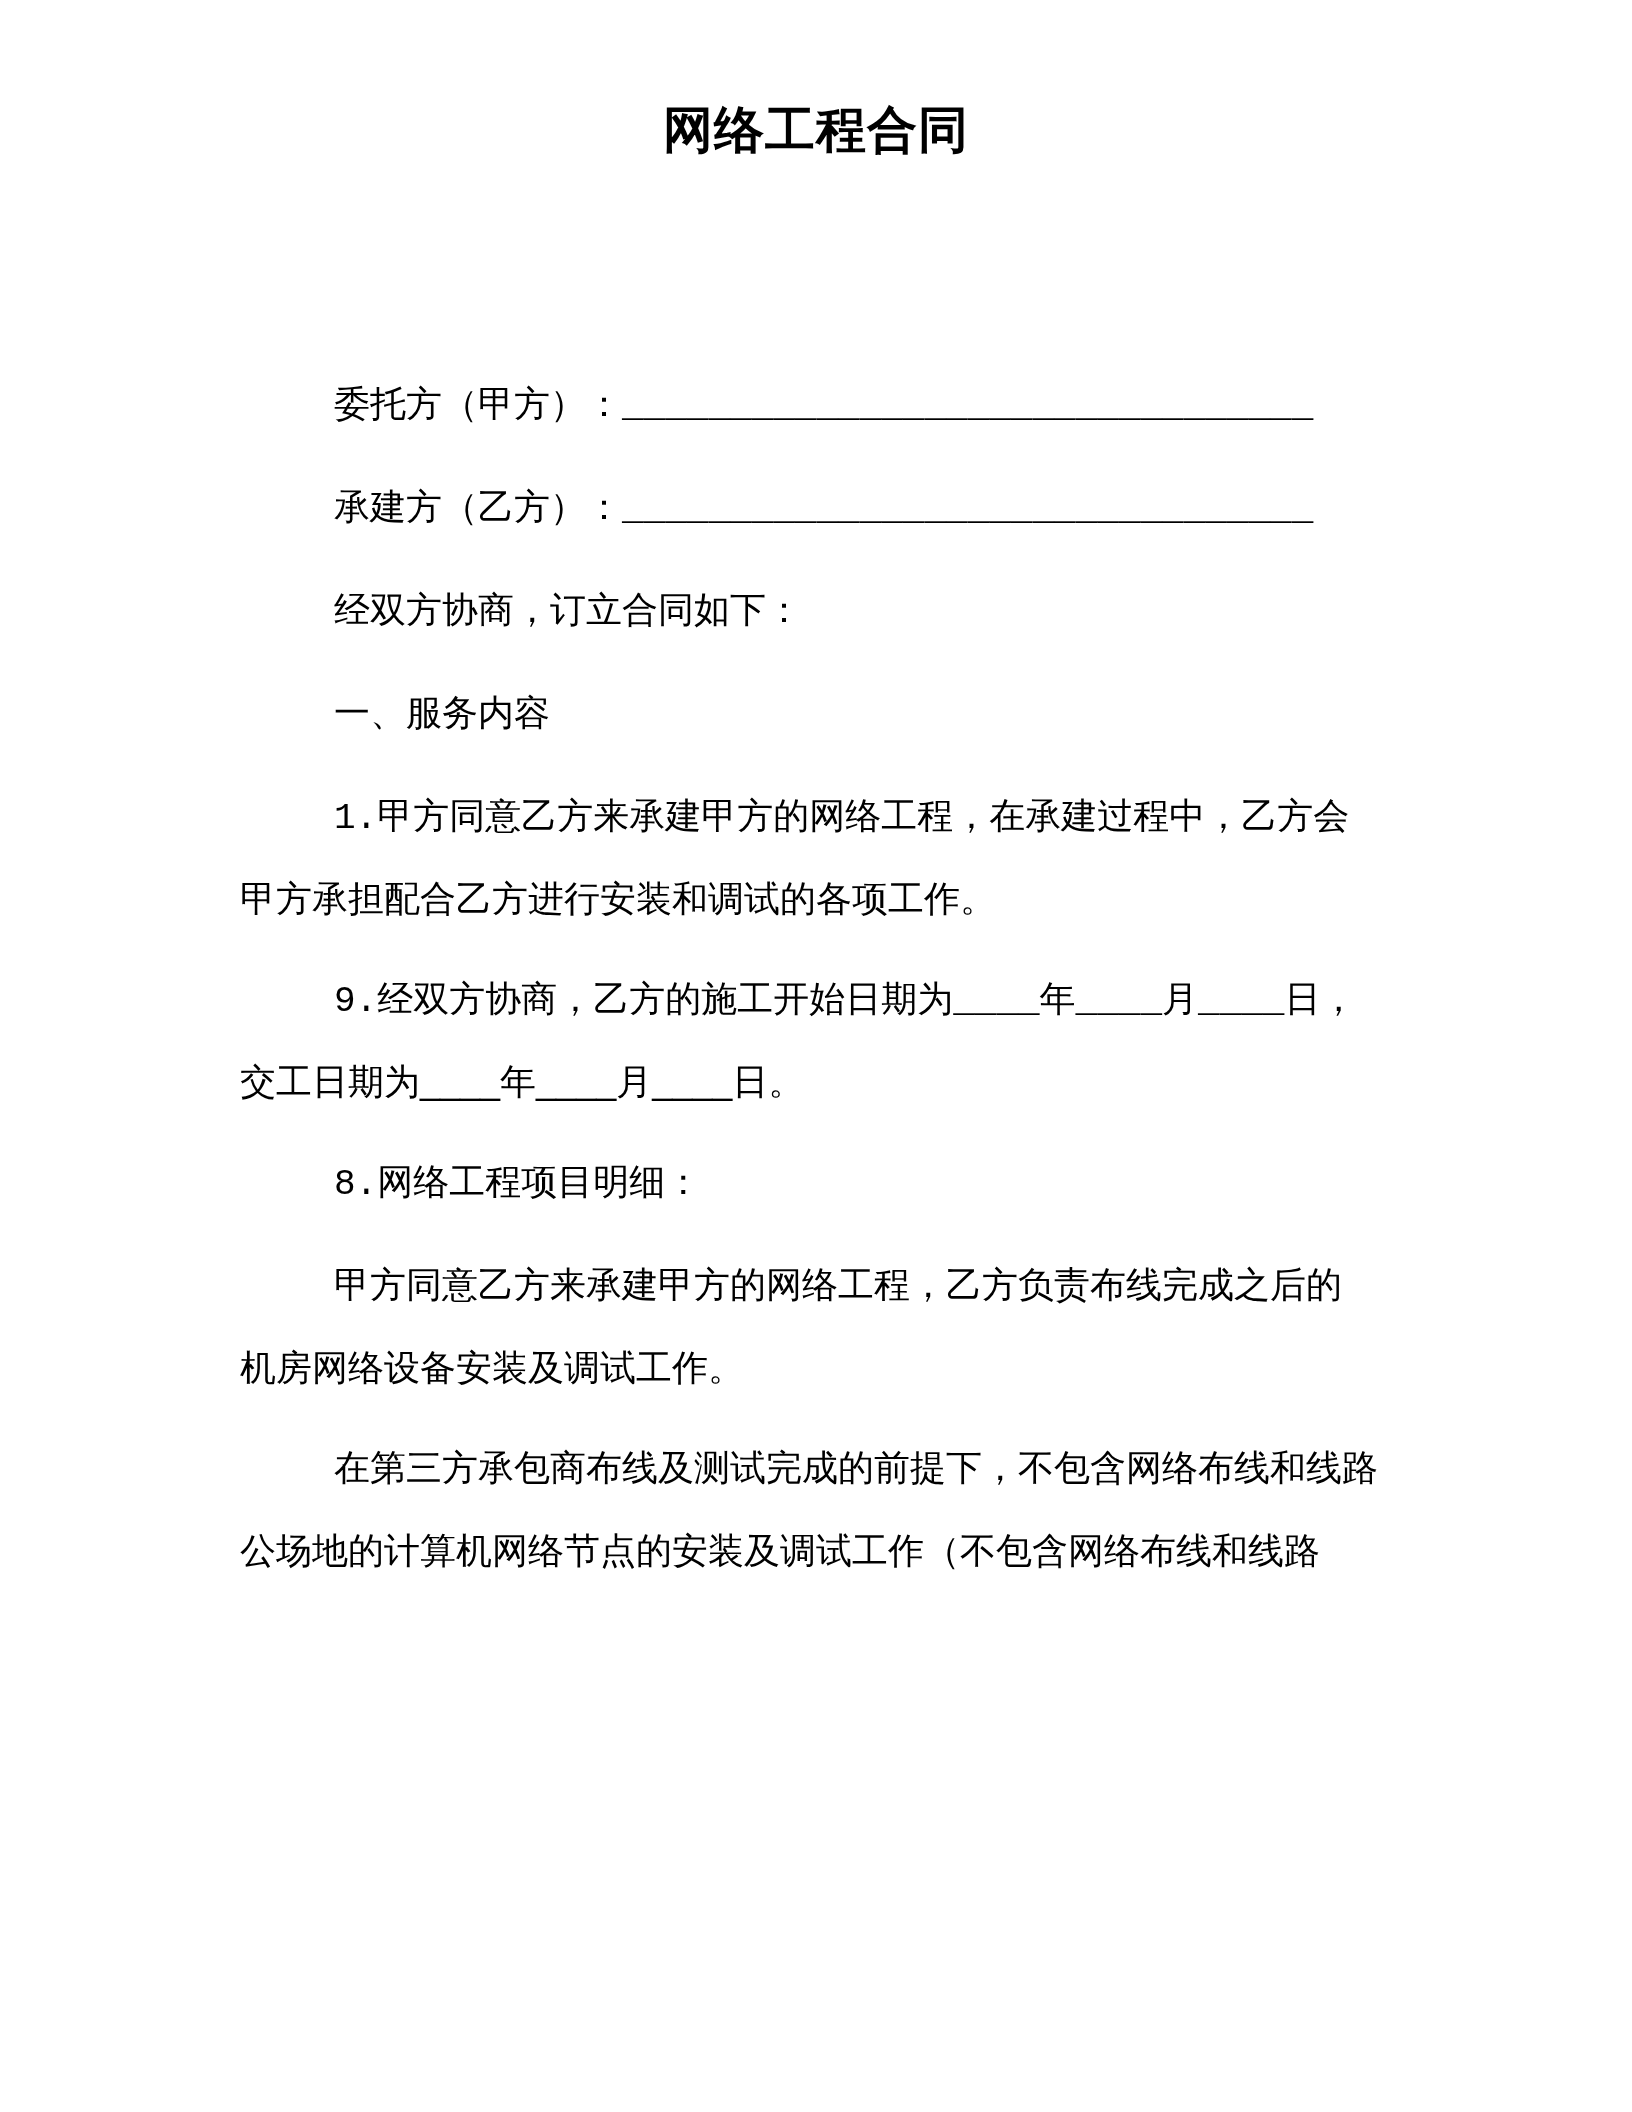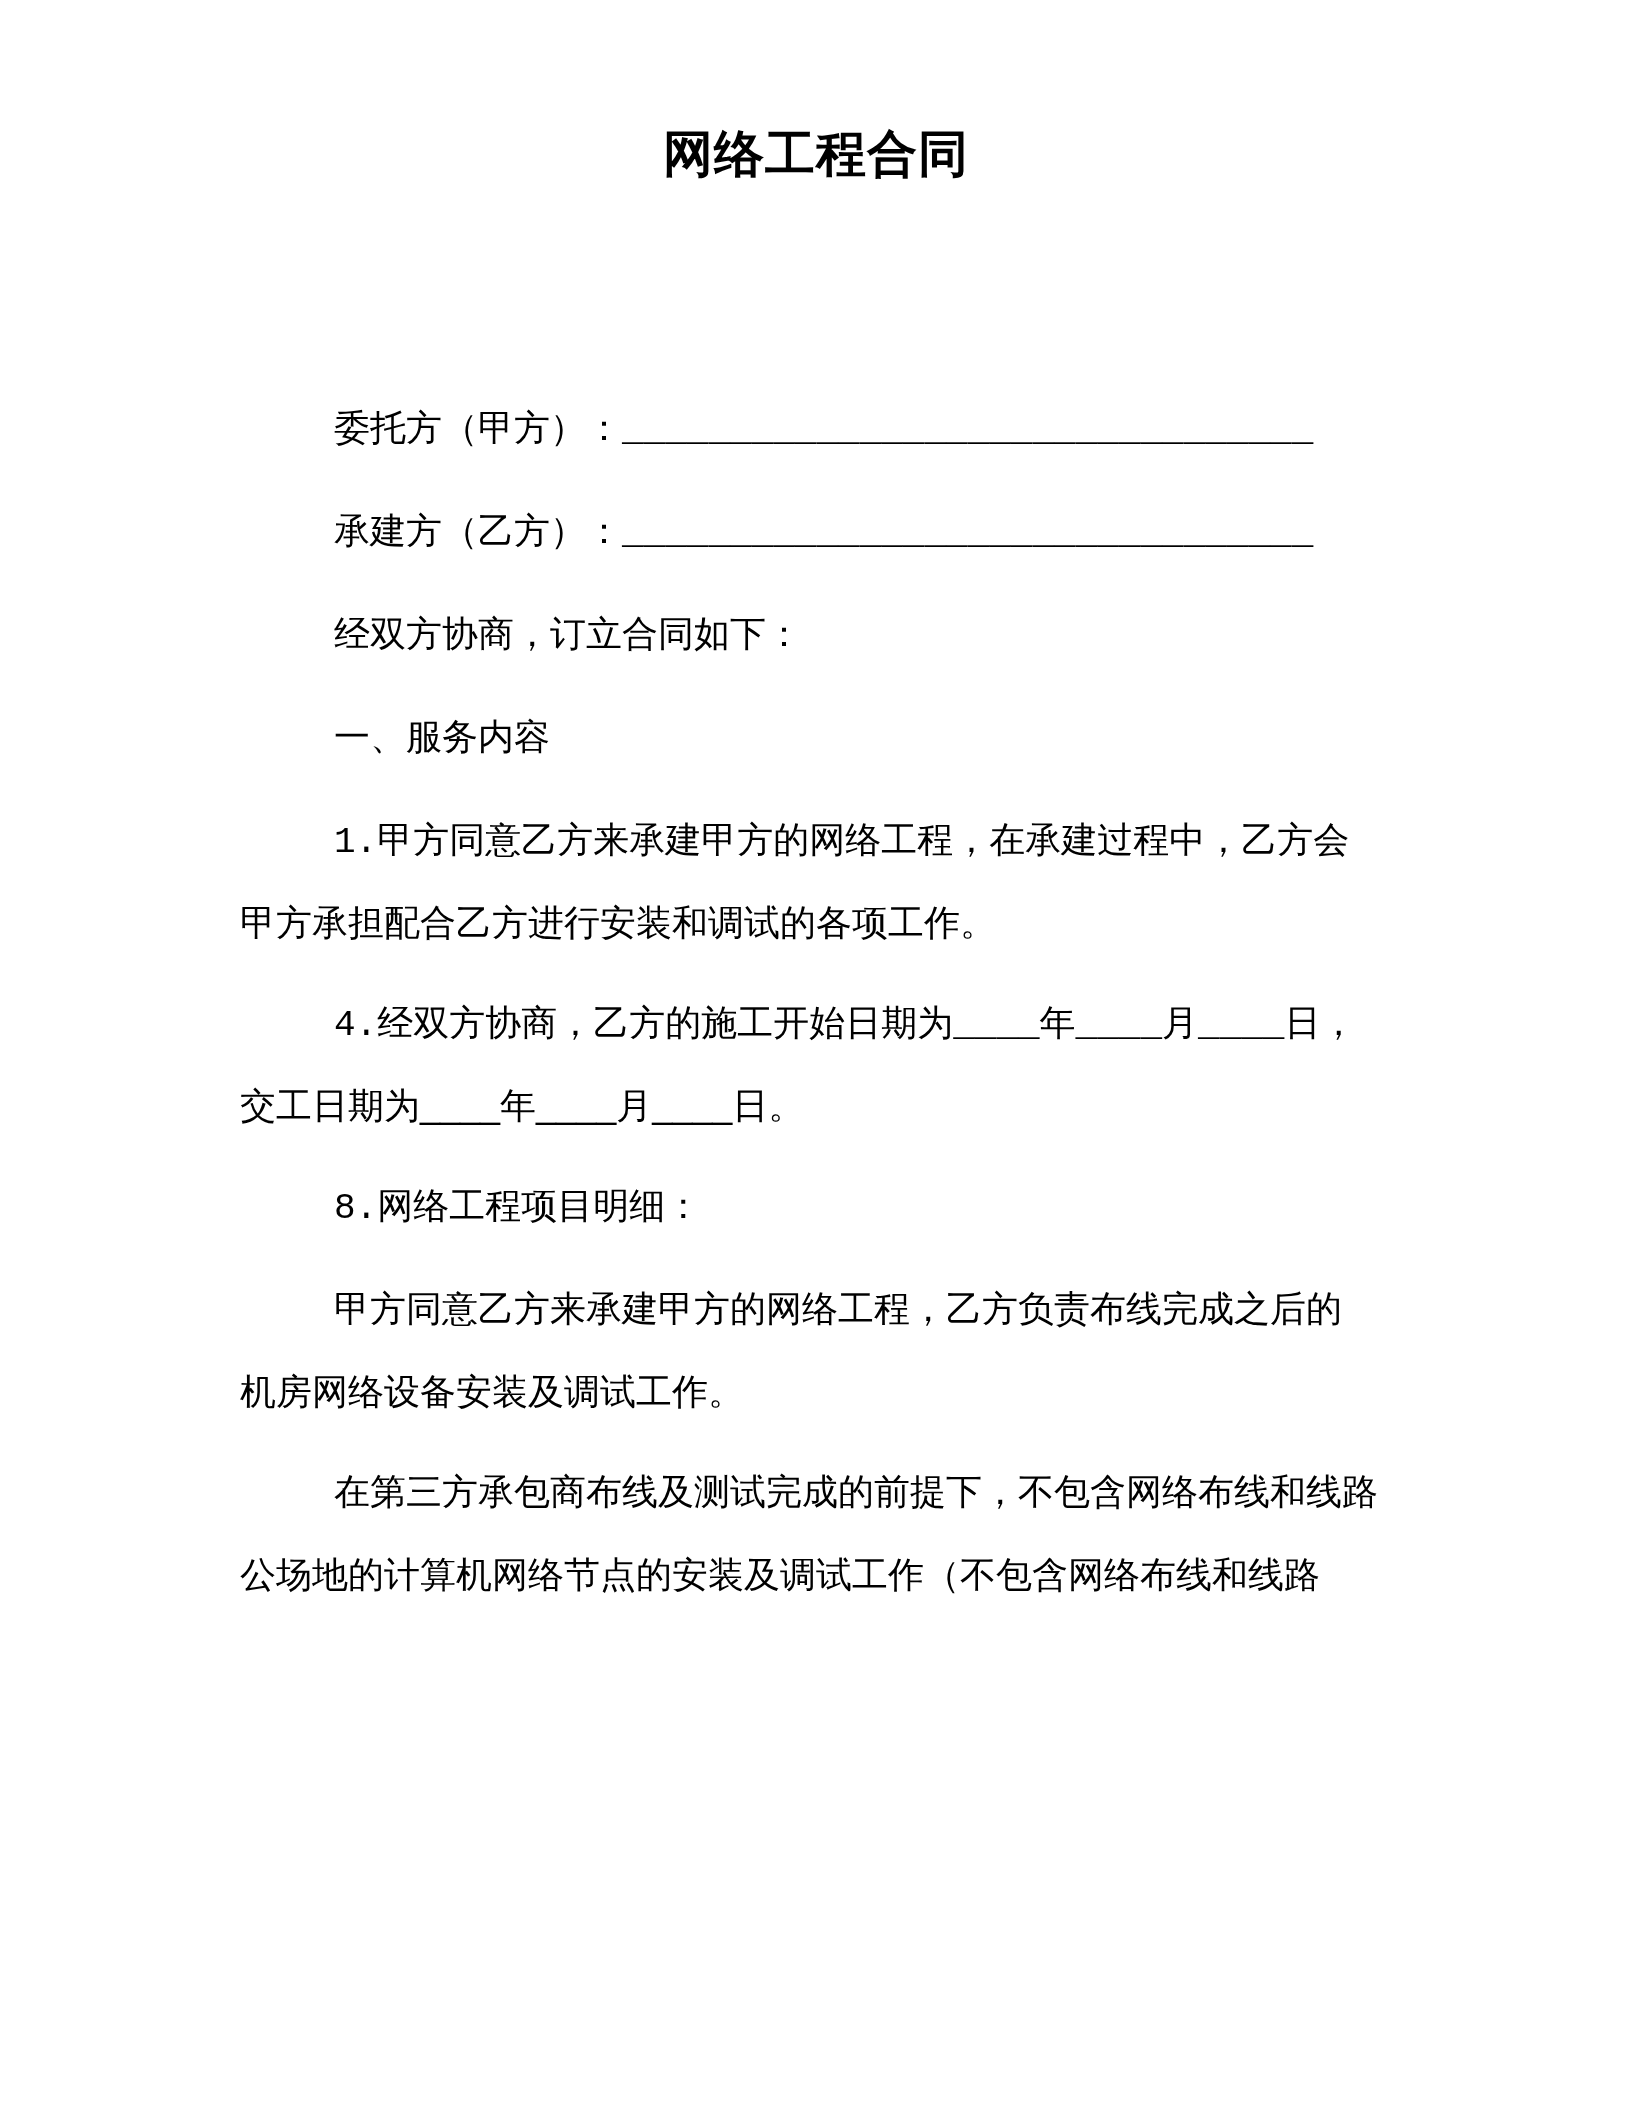--- a/index.html
+++ b/index.html
@@ -10,21 +10,21 @@
   .page {
     position: relative;
     width: 1632px;
     height: 2112px;
     background: #ffffff;
     color: #000000;
     font-family: "Liberation Sans", sans-serif;
     overflow: hidden;
   }
   .doc-title {
-    margin-top: 119px;
+    margin-top: 95px;
     text-align: center;
     font-size: 50px;
     line-height: 70px;
     font-weight: bold;
     letter-spacing: 1px;
   }
   .doc-body {
     margin-top: 202px;
     margin-left: 240px;
     margin-right: 190px;
@@ -68,21 +68,21 @@
     <div class="para">
       <div class="line">一、服务内容</div>
     </div>
 
     <div class="para">
       <div class="line">1.甲方同意乙方来承建甲方的网络工程，在承建过程中，乙方会</div>
       <div class="line">甲方承担配合乙方进行安装和调试的各项工作。</div>
     </div>
 
     <div class="para">
-      <div class="line">4.经双方协商，乙方的施工开始日期为____年____月____日，</div>
+      <div class="line">9.经双方协商，乙方的施工开始日期为____年____月____日，</div>
       <div class="line">交工日期为____年____月____日。</div>
     </div>
 
     <div class="para">
       <div class="line">8.网络工程项目明细：</div>
     </div>
 
     <div class="para">
       <div class="line">甲方同意乙方来承建甲方的网络工程，乙方负责布线完成之后的</div>
       <div class="line">机房网络设备安装及调试工作。</div>

